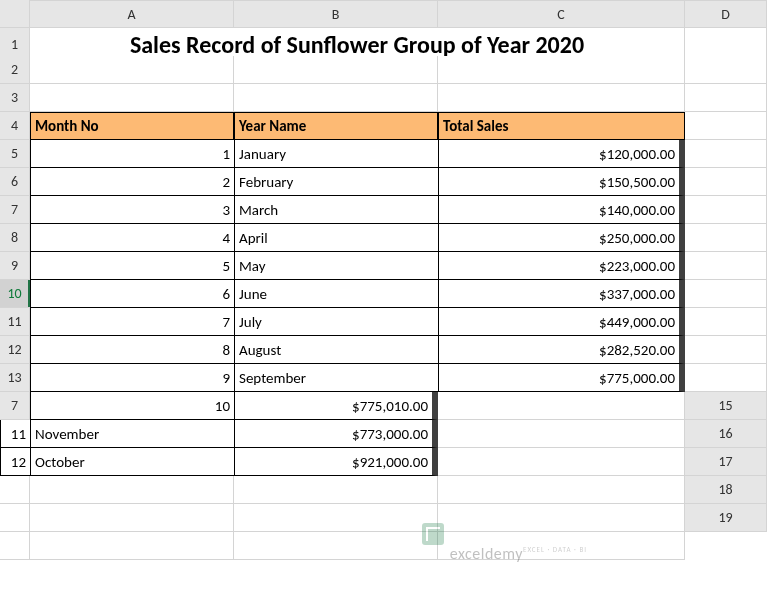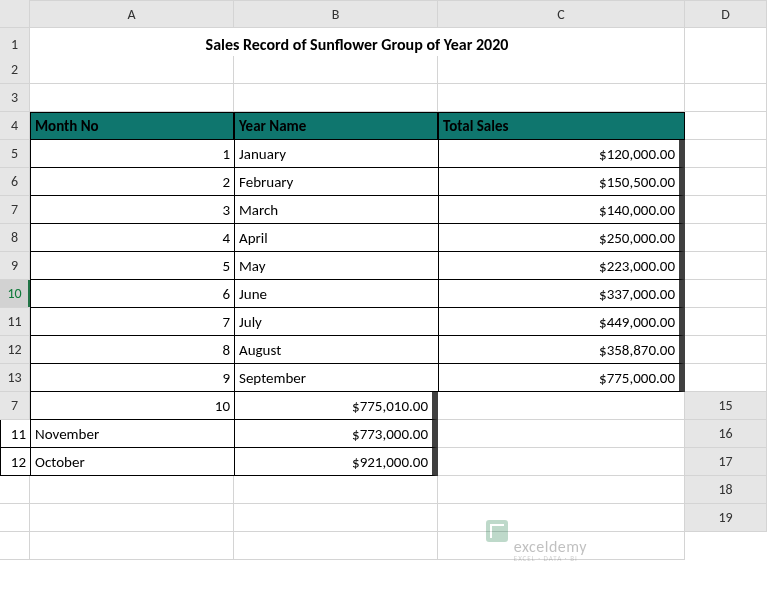--- a/index.html
+++ b/index.html
@@ -64,31 +64,31 @@
       display: flex;
       align-items: center;
       padding: 0 4px;
       font-size: 15px;
       background: #fff;
       position: relative;
     }
     .title-row {
       grid-column: 2 / 5;
       height: 34px;
-      font-size: 16px;
+      font-size: 24px;
       font-weight: bold;
       justify-content: center;
       border-bottom: 1px solid #d4d4d4;
       border-right: 1px solid #d4d4d4;
     }
     .row-1 {
       height: 34px;
     }
     .th-cell {
-      background: #0f766e;
+      background: #fdba74;
       font-weight: bold;
       border: 1px solid #000;
       padding: 4px 4px;
     }
     .data-cell {
       border-bottom: 1px solid #000;
       border-left: 1px solid #000;
     }
     .data-cell.last-col {
       border-right: 6px solid #404040;
@@ -116,21 +116,21 @@
       position: relative;
     }
     .watermark-logo::before {
       content: "";
       position: absolute;
       inset: 4px;
       border: 2px solid #fff;
       border-right: none;
       border-bottom: none;
     }
-    .watermark-text { display: flex; flex-direction: column; line-height: 1; margin-top: 40px; }
+    .watermark-text { display: flex; flex-direction: row; line-height: 1; margin-top: 40px; }
     .watermark-name { font-size: 16px; color: #222; font-weight: 400; letter-spacing: 0.5px; }
     .watermark-sub { font-size: 7px; color: #555; letter-spacing: 1px; }
   </style>
 </head>
 <body>
 
 <div class="grid">
 
   <div class="corner-cell"></div>
   <div class="header-cell">A</div>
@@ -198,21 +198,21 @@
 
   <div class="row-header">11</div>
   <div class="cell data-cell ralign">7</div>
   <div class="cell data-cell lalign">July</div>
   <div class="cell data-cell last-col ralign">$449,000.00</div>
   <div class="cell faint-b faint-r"></div>
 
   <div class="row-header">12</div>
   <div class="cell data-cell ralign">8</div>
   <div class="cell data-cell lalign">August</div>
-  <div class="cell data-cell last-col ralign">$358,870.00</div>
+  <div class="cell data-cell last-col ralign">$282,520.00</div>
   <div class="cell faint-b faint-r"></div>
 
   <div class="row-header">13</div>
   <div class="cell data-cell ralign">9</div>
   <div class="cell data-cell lalign">September</div>
   <div class="cell data-cell last-col ralign">$775,000.00</div>
   <div class="cell faint-b faint-r"></div>
 
   <div class="row-header">7</div>
   <div class="cell data-cell ralign">10</div>

